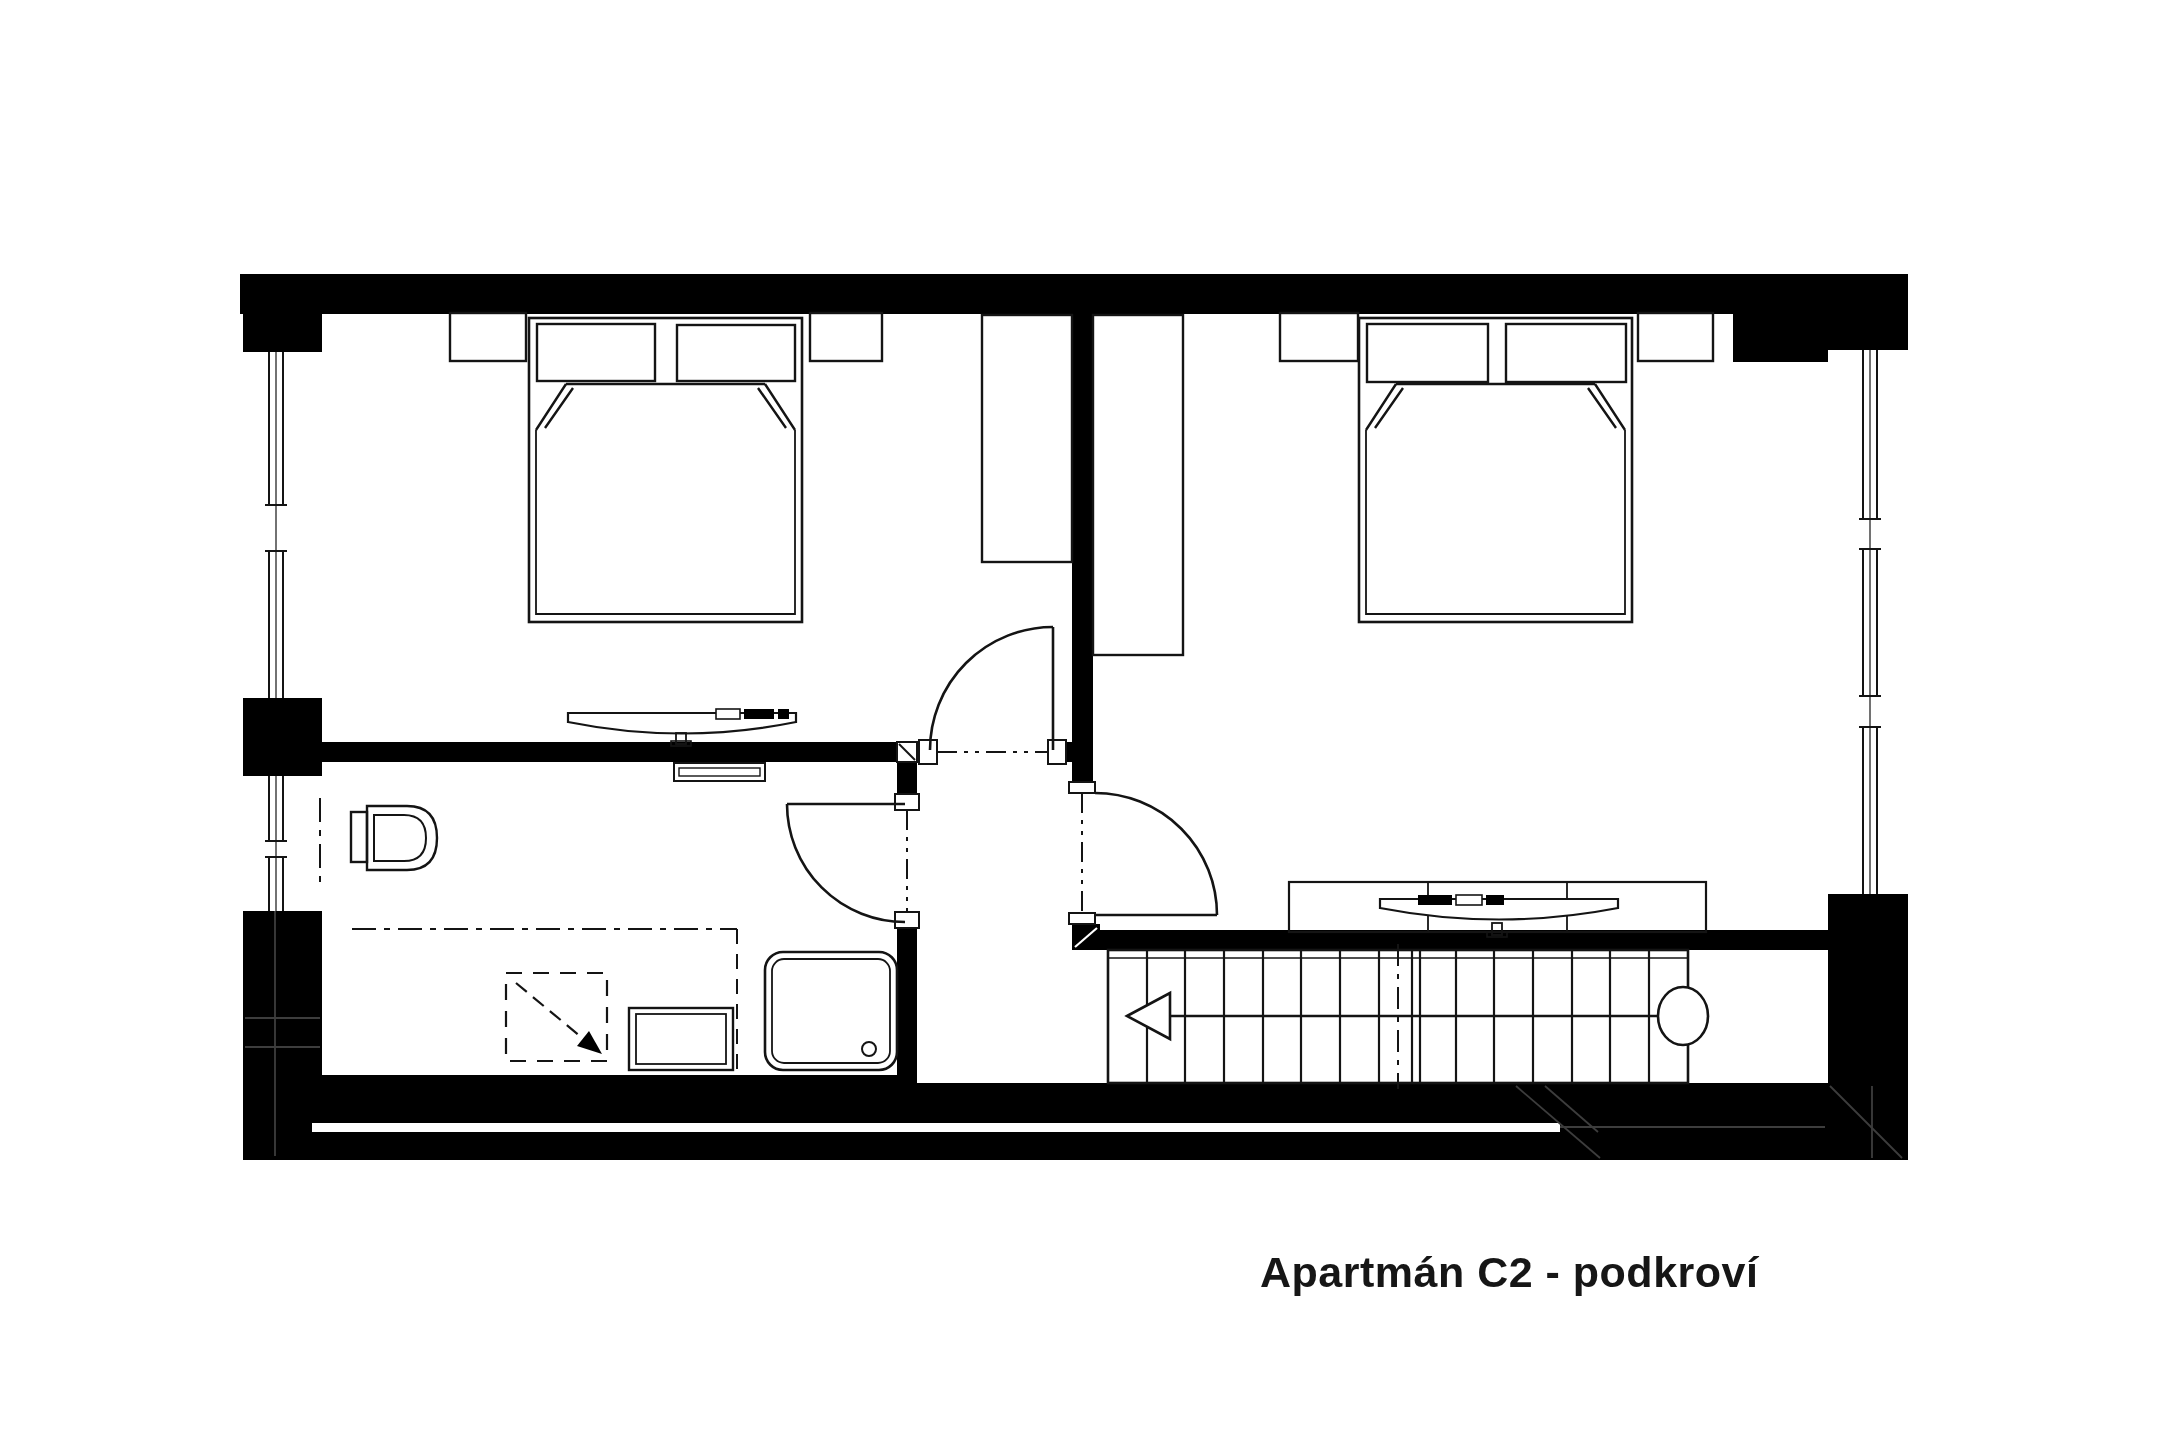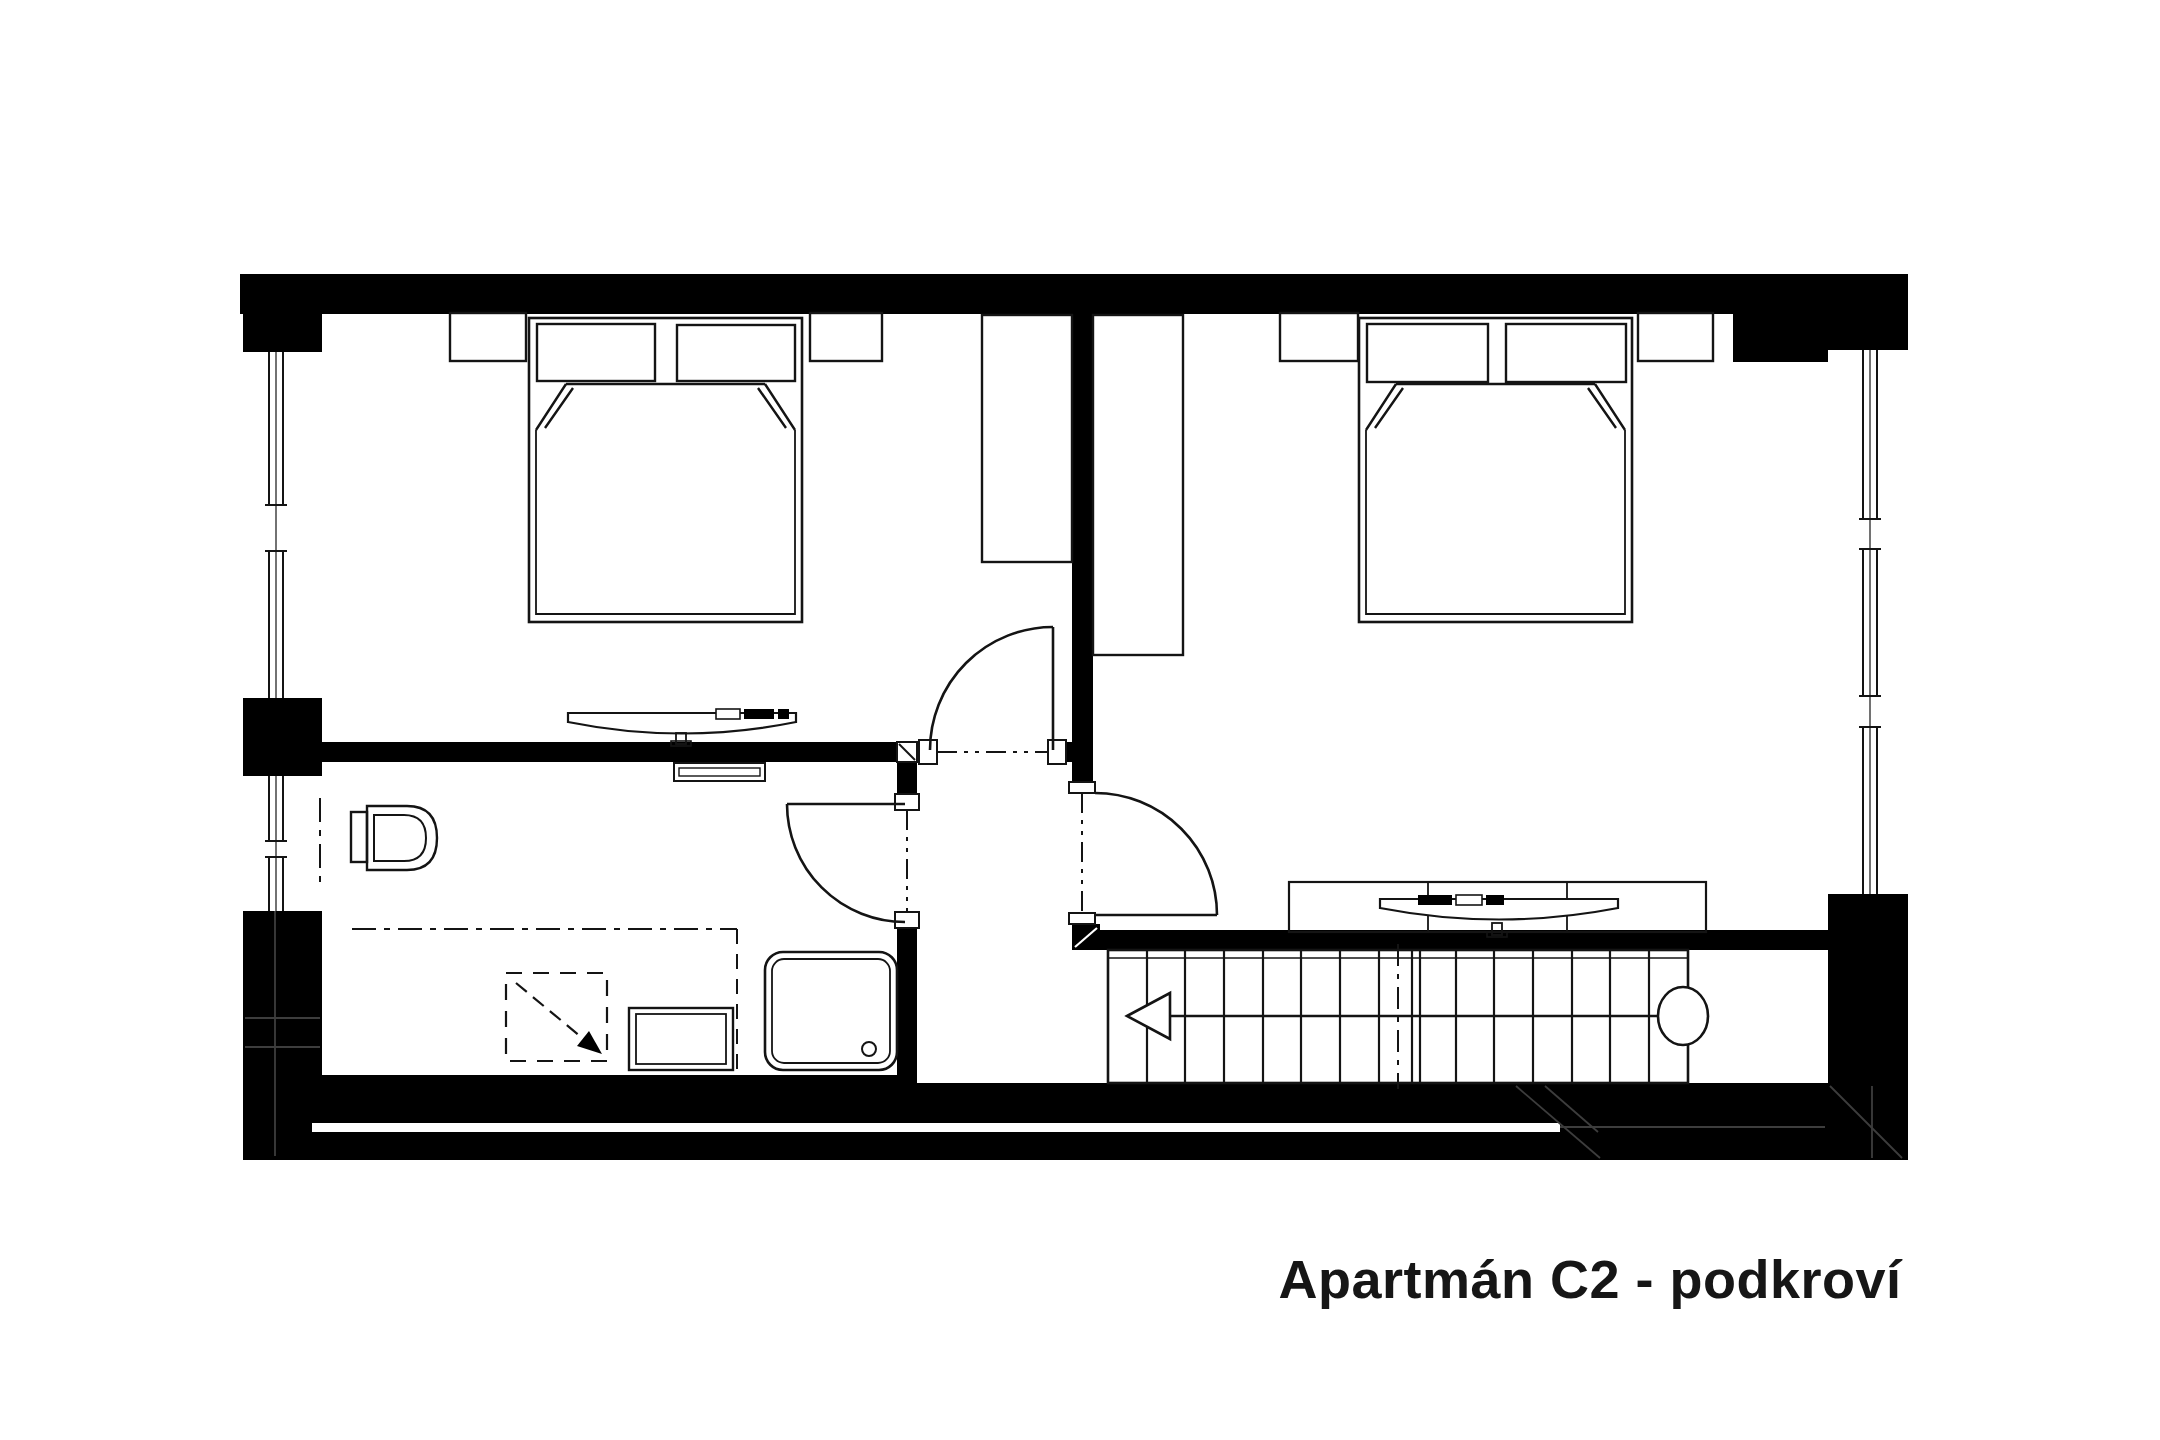--- a/index.html
+++ b/index.html
@@ -2,23 +2,23 @@
 <html><head>
 <meta charset="utf-8">
 <style>
   html,body{margin:0;padding:0;background:#ffffff;}
   #page{position:relative;width:2160px;height:1440px;background:#ffffff;overflow:hidden;
         font-family:"Liberation Sans", sans-serif;}
   #plan-svg{position:absolute;left:0;top:0;}
   #plan-title{
     position:absolute;
     left:1260px; top:1248px; width:660px;
-    text-align:center;
+    text-align:left;
     font-family:"Liberation Sans","DejaVu Sans",sans-serif;
-    font-size:54px;
+    font-size:43px;
     font-weight:800;
     letter-spacing:0.5px;
     color:#161616;
     white-space:nowrap;
   }
 </style>
 </head>
 <body>
 
 <div id="page">

